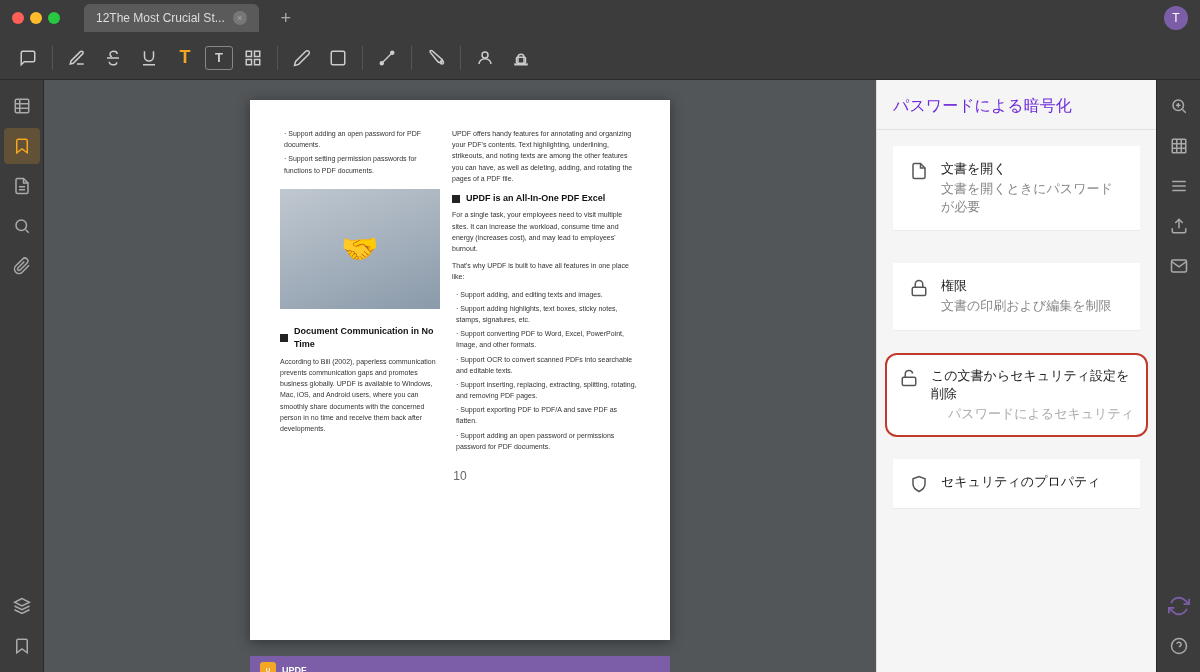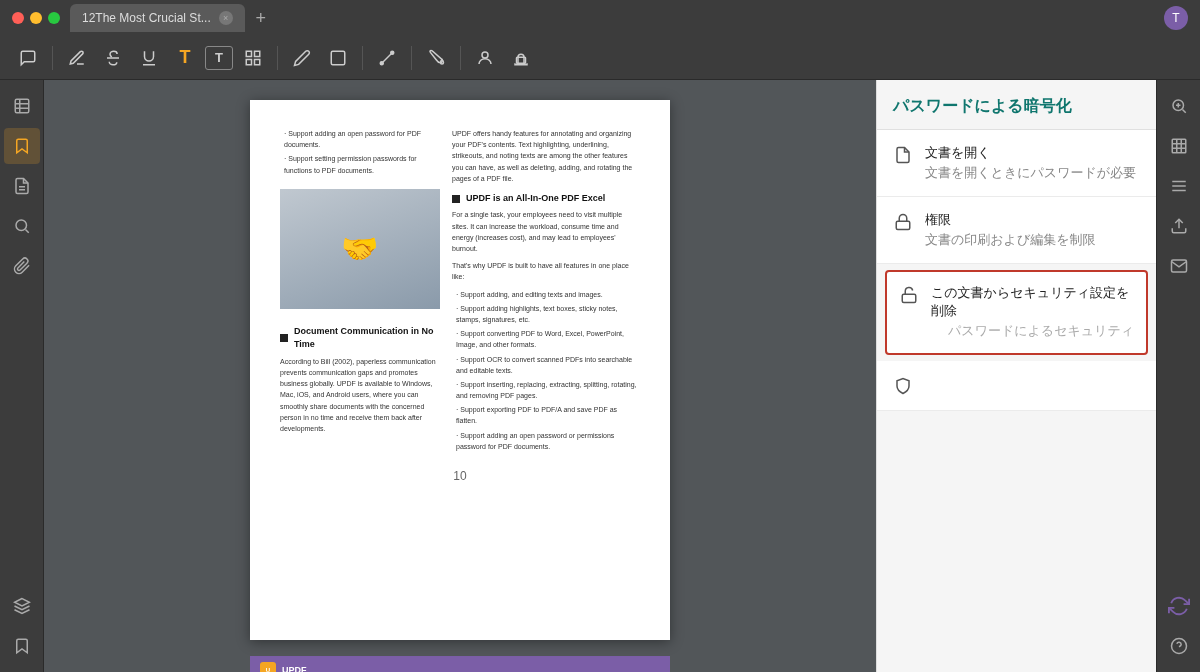--- a/index.html
+++ b/index.html
@@ -7,21 +7,21 @@
 
     
     .titlebar {
       height: 36px; background: #3c3c3c; display: flex; align-items: center; padding: 0 12px; flex-shrink: 0; position: relative;
     }
     .traffic-lights { display: flex; gap: 6px; align-items: center; }
     .traffic-light { width: 12px; height: 12px; border-radius: 50%; }
     .tl-red { background: #ff5f57; }
     .tl-yellow { background: #ffbd2e; }
     .tl-green { background: #28c840; }
-    .tab-bar { display: flex; align-items: center; margin-left: 10px; flex: 1; }
+    .tab-bar { display: flex; align-items: center; margin-left: 24px; flex: 1; gap: 11px; }
     .tab { background: #5a5a5a; border-radius: 6px 6px 0 0; padding: 0 12px; height: 28px; display: flex; align-items: center; gap: 8px; font-size: 12px; color: #ccc; max-width: 200px; }
     .tab-title { font-size: 12px; color: #ddd; white-space: nowrap; overflow: hidden; text-overflow: ellipsis; max-width: 140px; }
     .tab-close { width: 14px; height: 14px; border-radius: 50%; background: #777; display: flex; align-items: center; justify-content: center; font-size: 9px; color: #aaa; cursor: pointer; flex-shrink: 0; }
     .tab-new { width: 24px; height: 24px; display: flex; align-items: center; justify-content: center; color: #aaa; font-size: 18px; cursor: pointer; margin-left: 4px; }
     .user-avatar { width: 24px; height: 24px; border-radius: 50%; background: #7b5ea7; display: flex; align-items: center; justify-content: center; font-size: 12px; color: white; margin-left: auto; }
 
     
     .toolbar {
       height: 44px; background: #3c3c3c; display: flex; align-items: center; padding: 0 12px; gap: 4px; border-bottom: 1px solid #2a2a2a; flex-shrink: 0;
     }
@@ -62,27 +62,27 @@
     .pdf-image-placeholder { width: 160px; height: 120px; background: linear-gradient(135deg, #b0b8c0 0%, #8090a0 50%, #9090a0 100%); display: flex; align-items: flex-end; justify-content: flex-start; overflow: hidden; position: relative; }
     .pdf-image-hands { width: 100%; height: 100%; background: linear-gradient(160deg, #c0c8d0, #8a9aaa); display: flex; align-items: center; justify-content: center; font-size: 30px; }
 
     
     .right-panel {
       width: 280px; background: #f5f5f5; border-left: 1px solid #ddd; display: flex; flex-direction: column; flex-shrink: 0;
     }
     .right-panel-header {
       padding: 16px 16px 12px; background: #f5f5f5; border-bottom: 1px solid #e0e0e0;
     }
-    .right-panel-title { font-size: 16px; font-weight: 700; color: #0f766e; }
+    .right-panel-title { font-size: 16px; font-weight: 400; color: #6d28d9; }
     .menu-item { padding: 14px 16px; display: flex; align-items: flex-start; gap: 12px; cursor: pointer; border-bottom: 1px solid #ebebeb; background: white; }
     .menu-icon { width: 20px; height: 20px; display: flex; align-items: center; justify-content: center; flex-shrink: 0; color: #555; font-size: 15px; margin-top: 1px; }
     .menu-text { flex: 1; }
     .menu-label { font-size: 13px; font-weight: 500; color: #222; margin-bottom: 2px; }
     .menu-desc { font-size: 13px; color: #888; line-height: 1.4; }
-    .menu-item-wrapper { background: #22c55e; margin: 0; }
+    .menu-item-wrapper { background: #22c55e; margin: 16px; }
 
     
     .far-right { width: 44px; background: #3c3c3c; display: flex; flex-direction: column; align-items: center; padding: 8px 0; gap: 4px; border-left: 1px solid #2a2a2a; flex-shrink: 0; }
     .far-right-btn { width: 36px; height: 36px; display: flex; align-items: center; justify-content: center; color: #aaa; font-size: 15px; border-radius: 4px; cursor: pointer; }
     .far-right-bottom { margin-top: auto; display: flex; flex-direction: column; gap: 4px; align-items: center; }
 
     
     .updf-logo { display: flex; align-items: center; gap: 4px; }
     .updf-logo-box { background: #f5a623; border-radius: 3px; width: 16px; height: 16px; display: flex; align-items: center; justify-content: center; font-size: 6px; font-weight: bold; color: white; }
   </style>
@@ -311,41 +311,44 @@
             </svg>
         </div>
         <div class="menu-text">
           <div class="menu-label">権限</div>
           <div class="menu-desc">文書の印刷および編集を制限</div>
         </div>
       </div>
     </div>
 
     <div style="padding:6px 8px;background:#f5f5f5;">
-      <div style="border:2px solid #c0392b;border-radius:4px;background:white;padding:12px;display:flex;align-items:flex-start;gap:12px;cursor:pointer;">
+      <div style="border:2px solid #c0392b;border-radius:12px;background:white;padding:12px;display:flex;align-items:flex-start;gap:12px;cursor:pointer;">
         <div class="menu-icon">
           <svg width="18" height="18" viewBox="0 0 24 24" fill="none" stroke="#555" stroke-width="2">
               <rect x="3" y="11" width="18" height="11" rx="2" ry="2"></rect>
               <path d="M7 11V7a5 5 0 0 1 9.9-1"></path>
               <line x1="16" y1="11" x2="16" y2="11"></line>
             </svg>
         </div>
         <div class="menu-text">
           <div class="menu-label">この文書からセキュリティ設定を削除</div>
           <div class="menu-desc" style="color:#aaa;text-align:right;">パスワードによるセキュリティ</div>
         </div>
       </div>
     </div>
 
     <div class="menu-item-wrapper">
       <div class="menu-item">
         <div class="menu-icon">
           <svg width="18" height="18" viewBox="0 0 24 24" fill="none" stroke="#555" stroke-width="2">
               <path d="M12 22s8-4 8-10V5l-8-3-8 3v7c0 6 8 10 8 10z"></path>
             </svg>
+        </div>
+        <div class="menu-text">
+          <div class="menu-label">セキュリティのプロパティ</div>
         </div>
       </div>
     </div>
   </div>
 
   <div class="far-right">
     <div class="far-right-btn">
       <svg width="18" height="18" viewBox="0 0 24 24" fill="none" stroke="#aaa" stroke-width="2">
           <circle cx="11" cy="11" r="7"></circle>
           <line x1="21" y1="21" x2="16.65" y2="16.65"></line>

